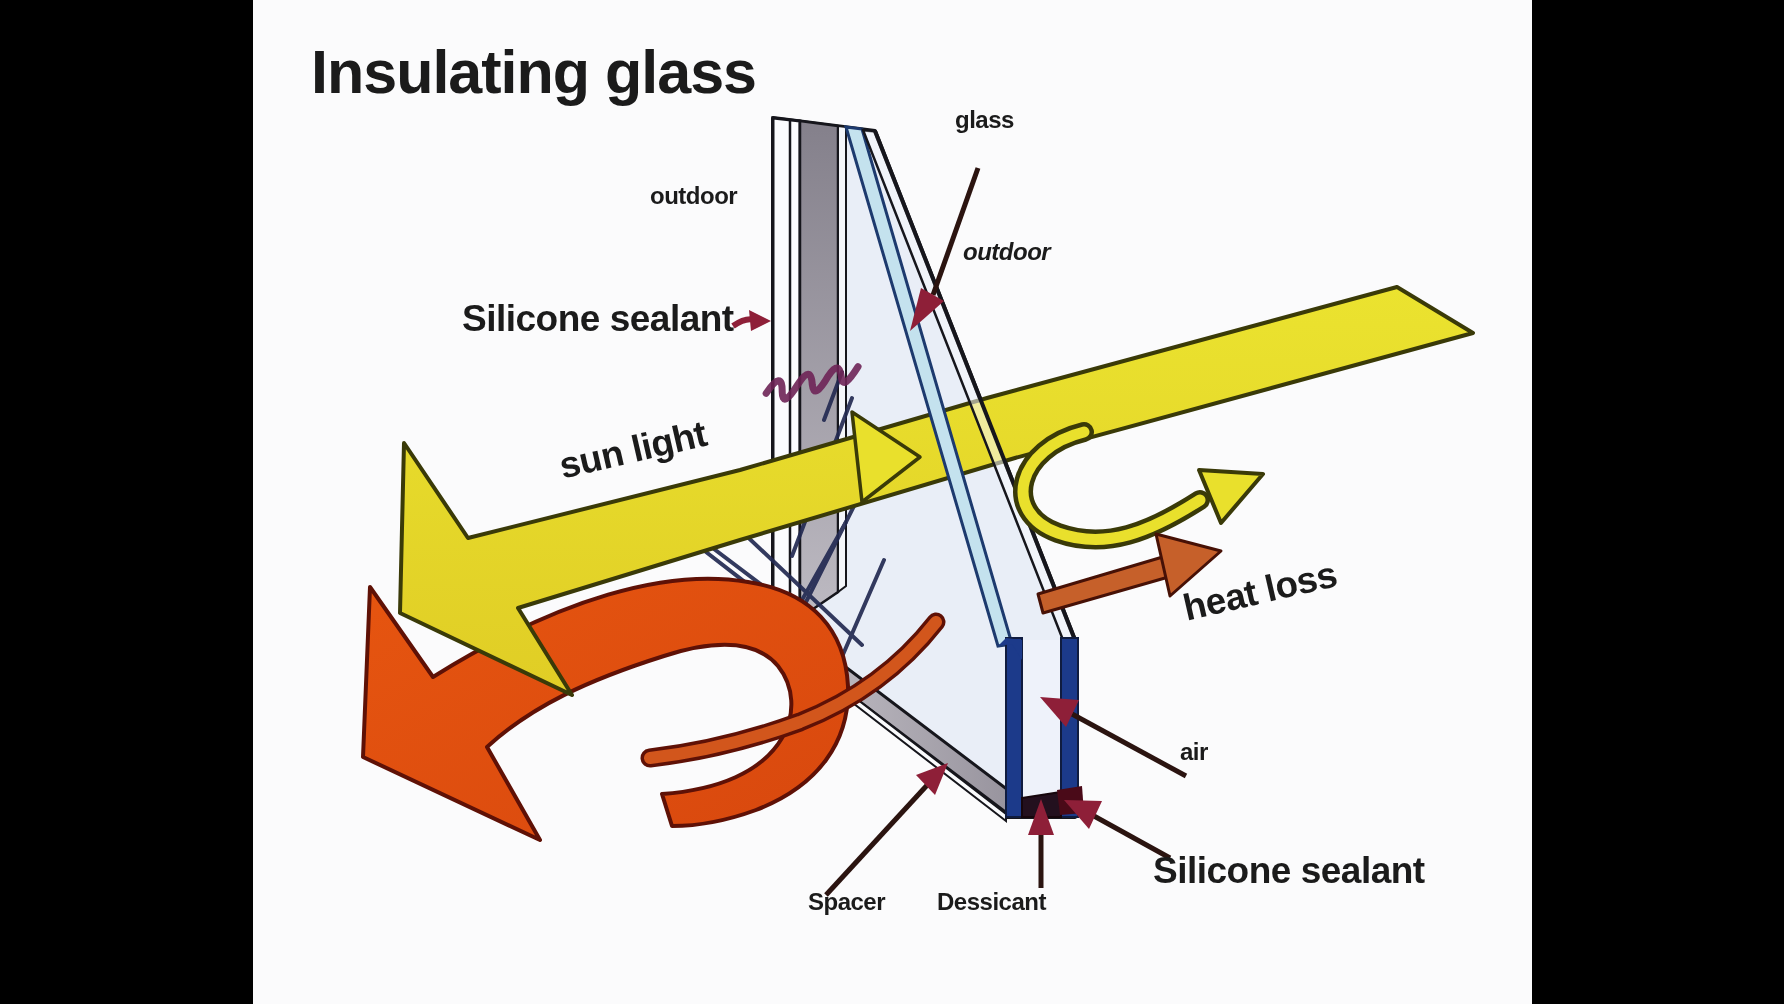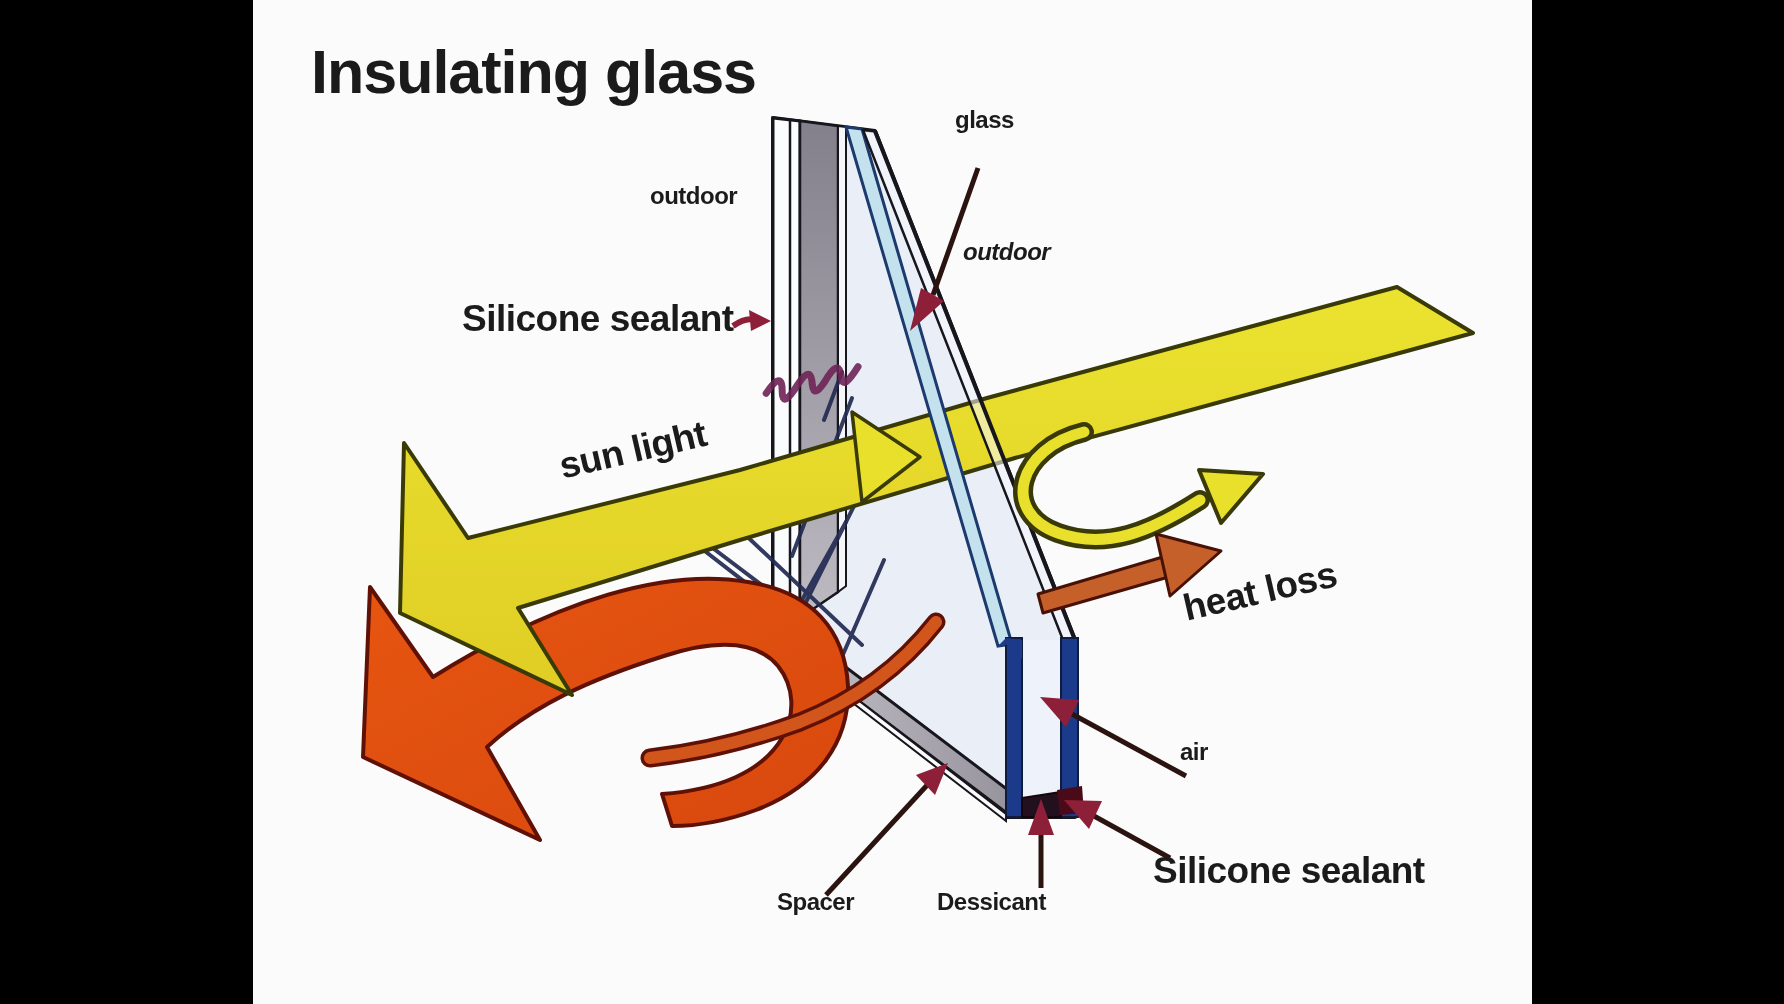--- a/index.html
+++ b/index.html
@@ -152,19 +152,19 @@
   <div class="lbl" style="left:462px; top:300px; font-size:37px;">Silicone sealant</div>
 
   <div class="lbl rot" style="left:560px; top:448px; font-size:37px;">sun light</div>
 
   <div class="lbl rot" style="left:1184px; top:590px; font-size:37px;">heat loss</div>
 
   <div class="lbl" style="left:1180px; top:740px;">air</div>
 
   <div class="lbl" style="left:1153px; top:852px; font-size:37px;">Silicone sealant</div>
 
-  <div class="lbl" style="left:777px; top:890px;">Spacer</div>
+  <div class="lbl" style="left:808px; top:890px;">Spacer</div>
 
   <div class="lbl" style="left:937px; top:890px;">Dessicant</div>
 
   <div style="position:absolute; left:0; top:0; width:253px; height:1004px; background:#000;"></div>
   <div style="position:absolute; left:1532px; top:0; width:252px; height:1004px; background:#000;"></div>
 </div>
 
 </body></html>

